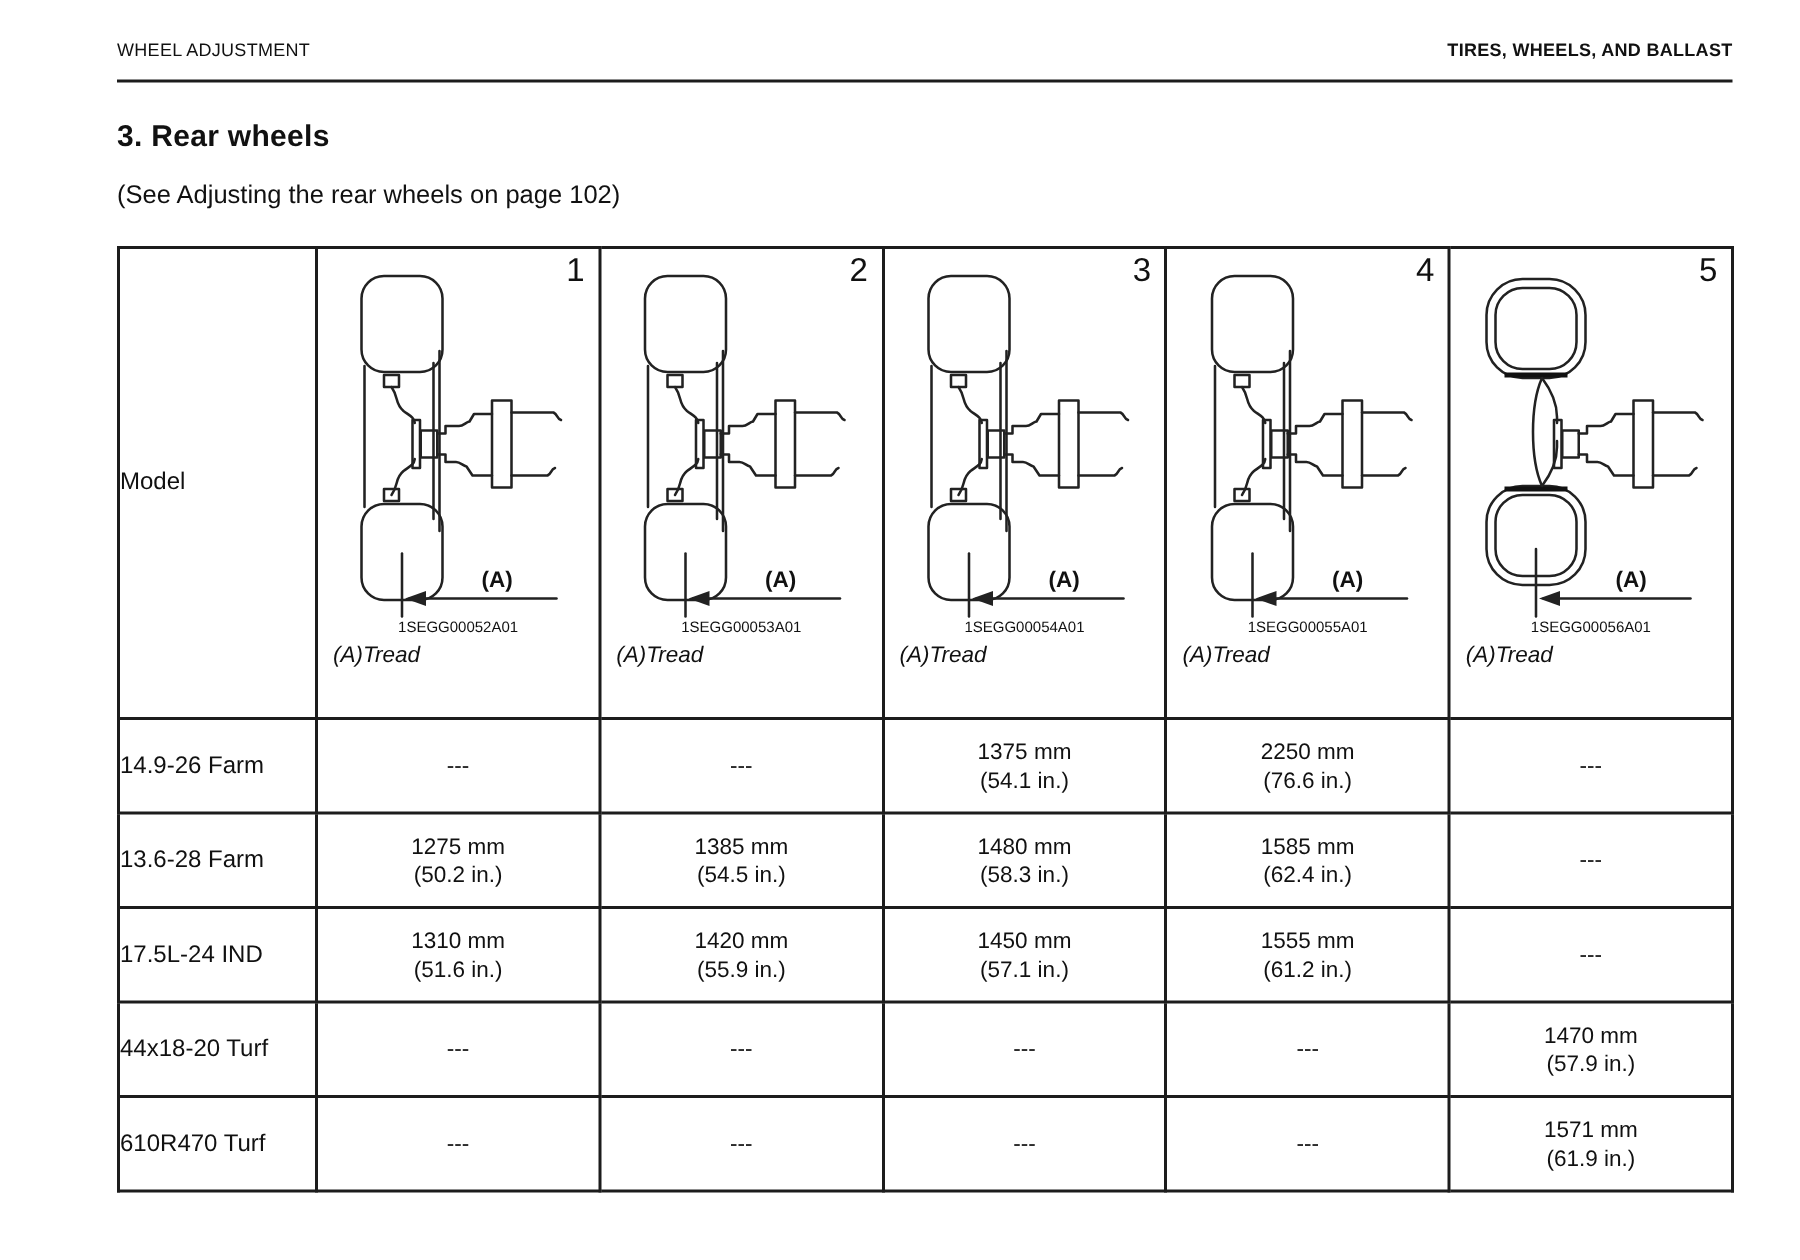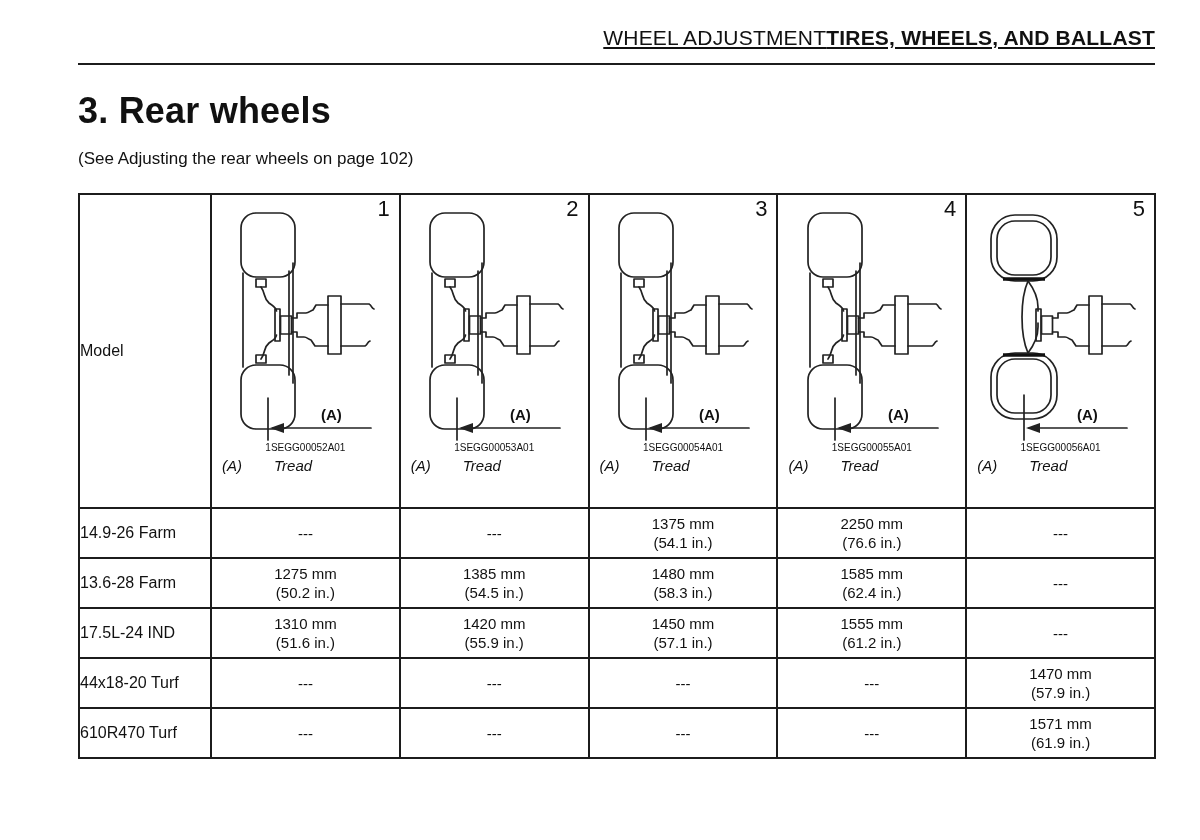--- a/index.html
+++ b/index.html
@@ -4,42 +4,42 @@
 <style>
   html,body { margin:0; padding:0; }
   body {
     width:1200px; height:840px; background:#ffffff; color:#111;
     font-family:"Liberation Sans","DejaVu Sans",sans-serif;
     -webkit-font-smoothing:antialiased; overflow:hidden;
   }
   .page { padding:26px 45px 0 78px; }
 
   
-  .runhead { display:flex; justify-content:flex-end; align-items:baseline;
-             font-size:21px; letter-spacing:.2px;text-decoration:underline; }
+  .runhead { display:flex; justify-content:space-between; align-items:baseline;
+             font-size:12px; letter-spacing:.2px; }
   .runhead-right { font-weight:bold; }
   .head-rule { border:none; border-top:2px solid #1c1c1c; margin:13px 0 0 0; }
 
   
-  .section-title { font-size:36px; font-weight:bold; margin:25px 0 13px 0; letter-spacing:.2px; }
+  .section-title { font-size:20px; font-weight:bold; margin:25px 0 13px 0; letter-spacing:.2px; }
   .intro p { font-size:17px; line-height:27px; margin:0; }
 
   
   table.wheels { border-collapse:collapse; table-layout:fixed; width:1076px; margin-top:21px; }
   table.wheels td { border:2px solid #1c1c1c; padding:0; }
 
   .hdr-model { text-align:left; vertical-align:middle; font-weight:normal; font-size:16px; }
   .hdr-col   { position:relative; height:312px; vertical-align:top; }
   .diag-num  { position:absolute; top:2px; right:9px; font-size:22px; line-height:24px; }
   .wheel-svg { display:block; margin:12px auto 0 auto; }
   .part-no   { text-align:center; font-size:10px; margin-top:0; }
   .caption   { font-size:15px; font-style:italic; padding:4px 0 0 10px; text-align:left; }
-  .caption .cap-text { margin-left:32px; }
-
-  tr.data-row { height:50px; }
+  .caption .cap-text { margin-left:0; }
+
+  tr.data-row { height:63px; }
   .model-cell { font-size:16px; padding-left:10px; vertical-align:middle; text-align:left; }
   .val-cell   { text-align:center; vertical-align:middle; font-size:15px; line-height:19px; }
 
   
   .ln   { fill:none; stroke:#222; stroke-width:1.7; stroke-linecap:round; stroke-linejoin:round; }
   .lnb  { fill:none; stroke:#111; stroke-width:3.4; stroke-linecap:butt; }
   .fillb{ fill:#222; stroke:none; }
   .svg-a{ font-family:"Liberation Sans","DejaVu Sans",sans-serif; font-size:15px; font-weight:bold; fill:#111; }
   .defs-holder { position:absolute; width:0; height:0; overflow:hidden; }
 </style>

